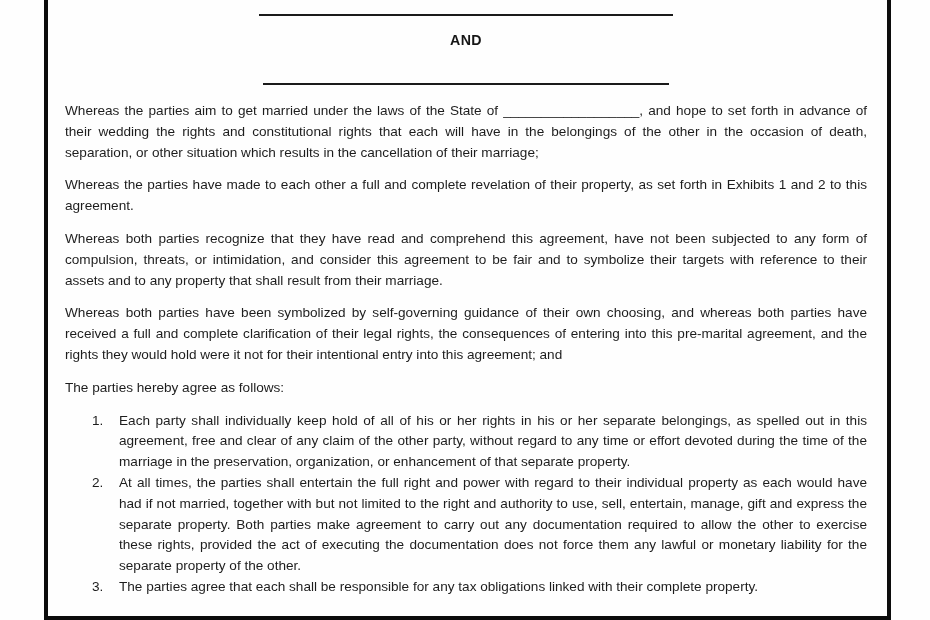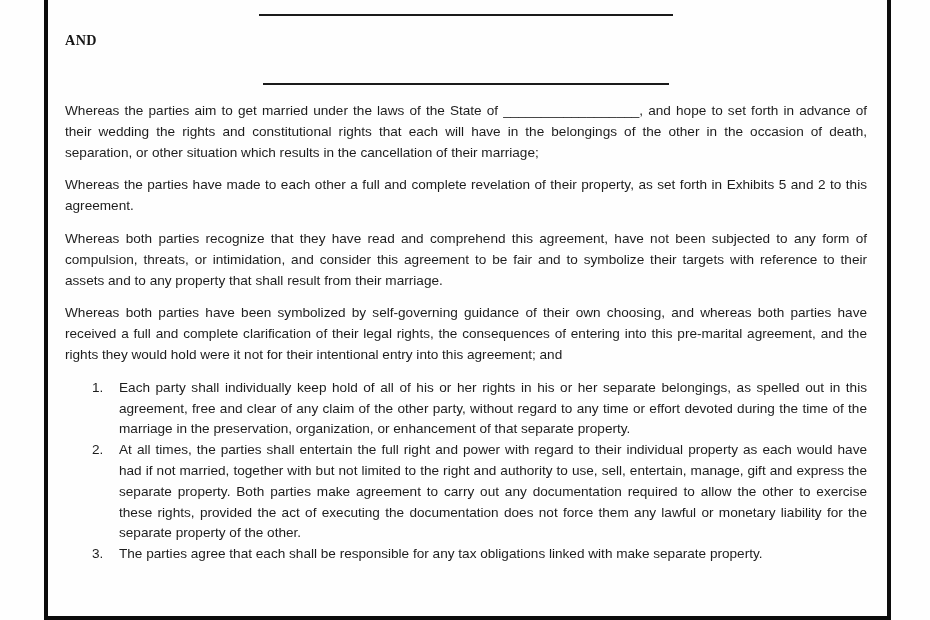--- a/index.html
+++ b/index.html
@@ -46,27 +46,27 @@
   }
   .sig-line {
     height: 0;
     border-top: 2.5px solid #1a1a1a;
     margin-left: auto;
     margin-right: auto;
   }
   .sig-line-1 { width: 414px; margin-top: 14px; }
   .sig-line-2 { width: 406px; margin-top: 34px; }
   .and-sep {
+    text-align: center;
     font-weight: 700;
     font-size: 14.2px;
     line-height: 17px;
     letter-spacing: 0.4px;
     margin-top: 16px;
     color: #161616;
-    font-family: Liberation Serif, serif;
   }
   .para { margin: 12px 0 0 0; }
   .para-first { margin-top: 16px; }
   .olist { margin-top: 12px; }
   .oitem { display: flex; }
   .num {
     flex: 0 0 54px;
     width: 54px;
     padding-left: 27px;
     box-sizing: border-box;
@@ -84,33 +84,34 @@
   <div class="border-left"></div>
   <div class="border-right"></div>
   <div class="border-bottom"></div>
 
   <div class="content">
     <div class="sig-line sig-line-1"></div>
     <div class="and-sep">AND</div>
     <div class="sig-line sig-line-2"></div>
 
     <p class="para para-first">Whereas the parties aim to get married under the laws of the State of __________________, and hope to set forth in advance of their wedding the rights and constitutional rights that each will have in the belongings of the other in the occasion of death, separation, or other situation which results in the cancellation of their marriage;</p>
-    <p class="para">Whereas the parties have made to each other a full and complete revelation of their property, as set forth in Exhibits 5 and 2 to this agreement.</p>
+    <p class="para">Whereas the parties have made to each other a full and complete revelation of their property, as set forth in Exhibits 1 and 2 to this agreement.</p>
     <p class="para">Whereas both parties recognize that they have read and comprehend this agreement, have not been subjected to any form of compulsion, threats, or intimidation, and consider this agreement to be fair and to symbolize their targets with reference to their assets and to any property that shall result from their marriage.</p>
     <p class="para">Whereas both parties have been symbolized by self-governing guidance of their own choosing, and whereas both parties have received a full and complete clarification of their legal rights, the consequences of entering into this pre-marital agreement, and the rights they would hold were it not for their intentional entry into this agreement; and</p>
 
+    <p class="para">The parties hereby agree as follows:</p>
 
     <div class="olist">
       <div class="oitem">
         <span class="num">1.</span>
         <div class="itext">Each party shall individually keep hold of all of his or her rights in his or her separate belongings, as spelled out in this agreement, free and clear of any claim of the other party, without regard to any time or effort devoted during the time of the marriage in the preservation, organization, or enhancement of that separate property.</div>
       </div>
       <div class="oitem">
         <span class="num">2.</span>
         <div class="itext">At all times, the parties shall entertain the full right and power with regard to their individual property as each would have had if not married, together with but not limited to the right and authority to use, sell, entertain, manage, gift and express the separate property. Both parties make agreement to carry out any documentation required to allow the other to exercise these rights, provided the act of executing the documentation does not force them any lawful or monetary liability for the separate property of the other.</div>
       </div>
       <div class="oitem">
         <span class="num">3.</span>
-        <div class="itext">The parties agree that each shall be responsible for any tax obligations linked with make separate property.</div>
+        <div class="itext">The parties agree that each shall be responsible for any tax obligations linked with their complete property.</div>
       </div>
     </div>
   </div>
 </div>
 
 </body></html>

